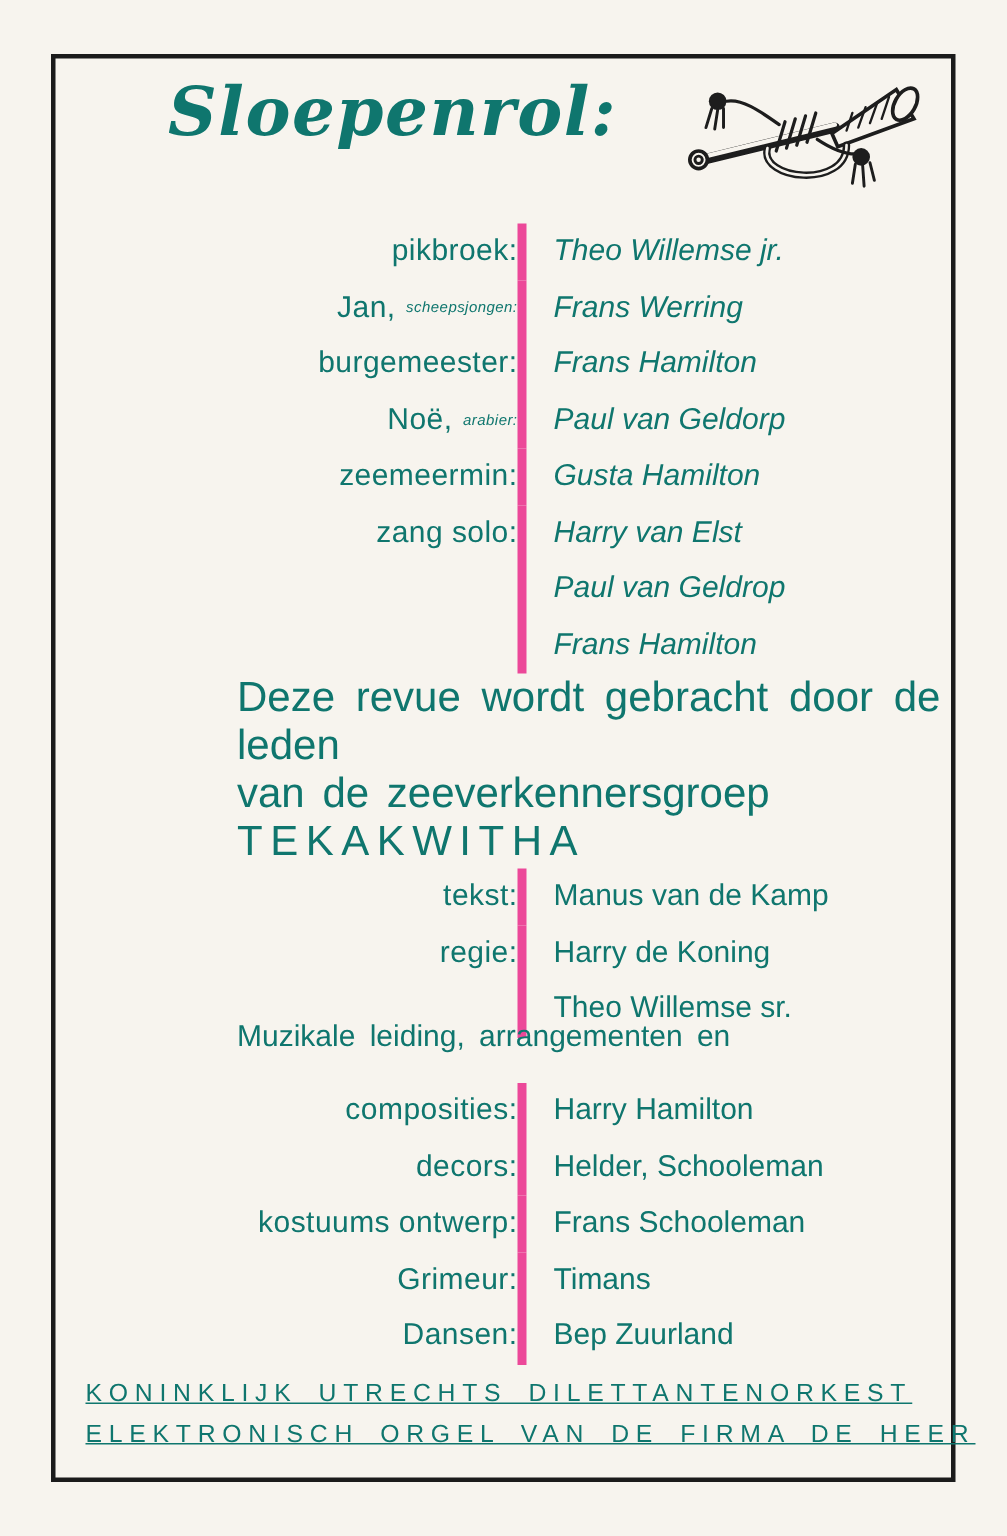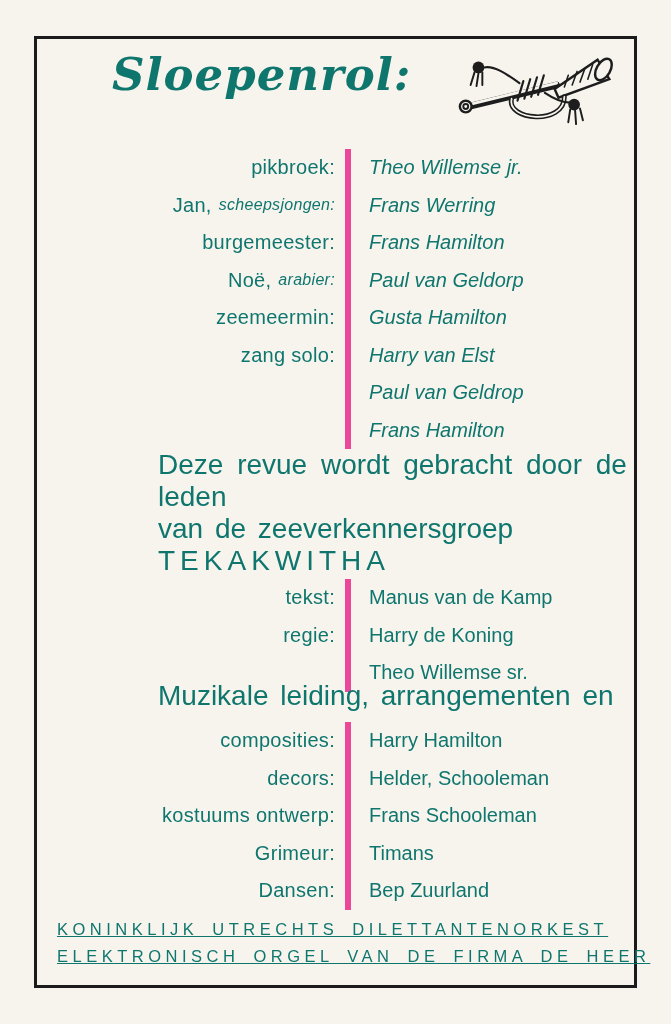--- a/index.html
+++ b/index.html
@@ -18,39 +18,39 @@
     font-size:45px; letter-spacing:1px;
   }
   .bugle { position:absolute; left:454px; top:46px; }
 
   .grid {
     position:absolute; left:39px; width:592px;
     display:grid; grid-template-columns:306px 1fr;
   }
   .grid .lbl {
     display:flex; justify-content:flex-end; align-items:center;
-    padding-right:10px; height:37.5px; font-size:20px; letter-spacing:0.3px;
+    height:37.5px; font-size:20px; letter-spacing:0.3px;
   }
   .grid .val {
     border-left:6px solid #ec4899; padding-left:18px;
     display:flex; align-items:center; height:37.5px; font-size:20px;
   }
   .cast { top:149px; }
   .cast .val span { font-style:italic; }
   .production { top:579px; }
   .music { top:722px; }
-  .small-it { font-style:italic; font-size:16px; margin-left:7px; }
+  .small-it { font-style:italic; font-size:10px; margin-left:7px; }
 
   .note { position:absolute; left:158px; top:449px; font-size:28px; line-height:32px; }
   .note .l1 { word-spacing:6px; }
   .note .l2 { word-spacing:4px; }
   .note .l3 { letter-spacing:5px; }
 
   .music-heading {
-    position:absolute; left:158px; top:680px; font-size:28px; word-spacing:4px;
+    position:absolute; left:158px; top:680px; font-size:20px; word-spacing:4px;
   }
   .footer {
     position:absolute; left:57px; top:916px; width:574px;
     font-size:16.5px; letter-spacing:4.5px; word-spacing:5px; line-height:27px;
     white-space:nowrap;
     text-decoration:underline;
   }
 </style>
 </head>
 <body>

